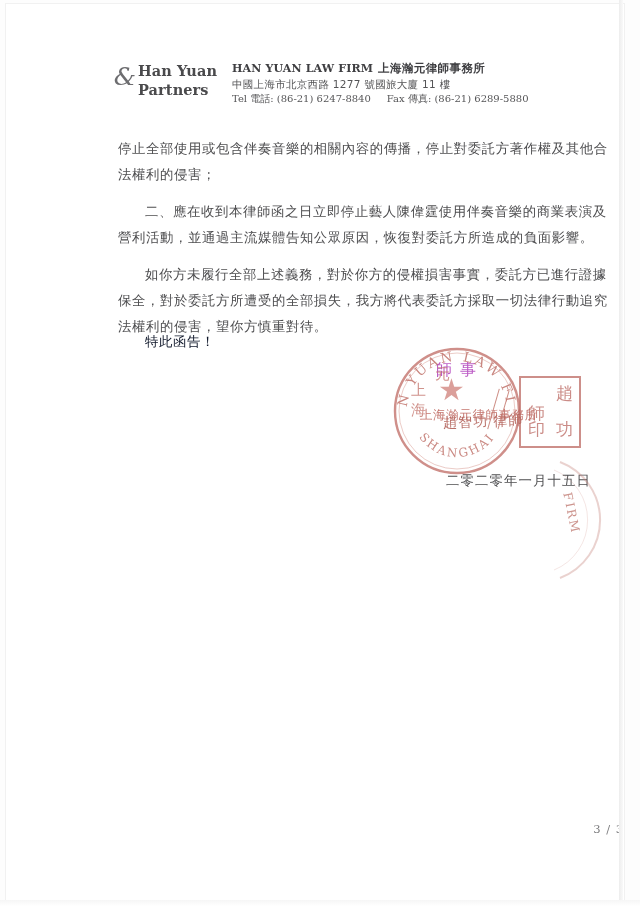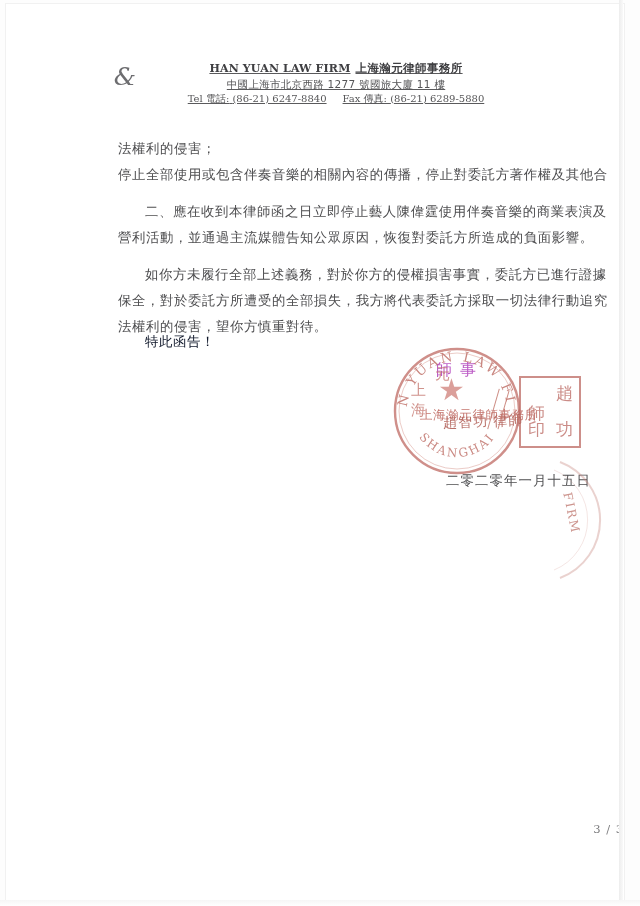--- a/index.html
+++ b/index.html
@@ -71,23 +71,21 @@
     font-family: "DejaVu Serif", serif;
     font-weight: bold;
     font-size: 14.5px;
     line-height: 1.28;
     color: #4a4a4c;
     padding-top: 2px;
     letter-spacing: .1px;
   }
   #letterhead-contact {
     flex: 1;
-    text-align: center;
     padding-left: 2px;
-    text-decoration: underline;
   }
   .lh-line {
     line-height: 1.42;
     white-space: nowrap;
     color: #555557;
   }
   #lh-name {
     font-family: "DejaVu Serif", serif;
     font-weight: bold;
     font-size: 11px;
@@ -285,34 +283,38 @@
 
 <div id="page-sheet">
   <div id="page-inner">
 
     <div id="letterhead">
 
       <div id="logo-block">
         <div id="logo-amp">&amp;</div>
       </div>
 
+      <div id="firm-wordmark">
+        <div>Han Yuan</div>
+        <div>Partners</div>
+      </div>
 
       <div id="letterhead-contact">
         <div class="lh-line" id="lh-name"><span>HAN YUAN LAW FIRM</span><span class="cn">上海瀚元律師事務所</span></div>
         <div class="lh-line" id="lh-addr-cn">中國上海市北京西路 1277 號國旅大廈 11 樓</div>
         <div class="lh-line" id="lh-tel"><span>Tel 電話:</span> <span>(86-21) 6247-8840</span><span class="gap"></span><span>Fax 傳真:</span> <span>(86-21) 6289-5880</span></div>
       </div>
 
     </div>
 
     <div id="letter-body">
 
       <p class="para">
+        <span class="ln">停止全部使用或包含伴奏音樂的相關內容的傳播，停止對委託方著作權及其他合</span>
         <span class="ln">法權利的侵害；</span>
-        <span class="ln">停止全部使用或包含伴奏音樂的相關內容的傳播，停止對委託方著作權及其他合</span>
       </p>
 
       <p class="para">
         <span class="ln indent">二、應在收到本律師函之日立即停止藝人陳偉霆使用伴奏音樂的商業表演及</span>
         <span class="ln">營利活動，並通過主流媒體告知公眾原因，恢復對委託方所造成的負面影響。</span>
       </p>
 
       <p class="para">
         <span class="ln indent">如你方未履行全部上述義務，對於你方的侵權損害事實，委託方已進行證據</span>
         <span class="ln">保全，對於委託方所遭受的全部損失，我方將代表委託方採取一切法律行動追究</span>

